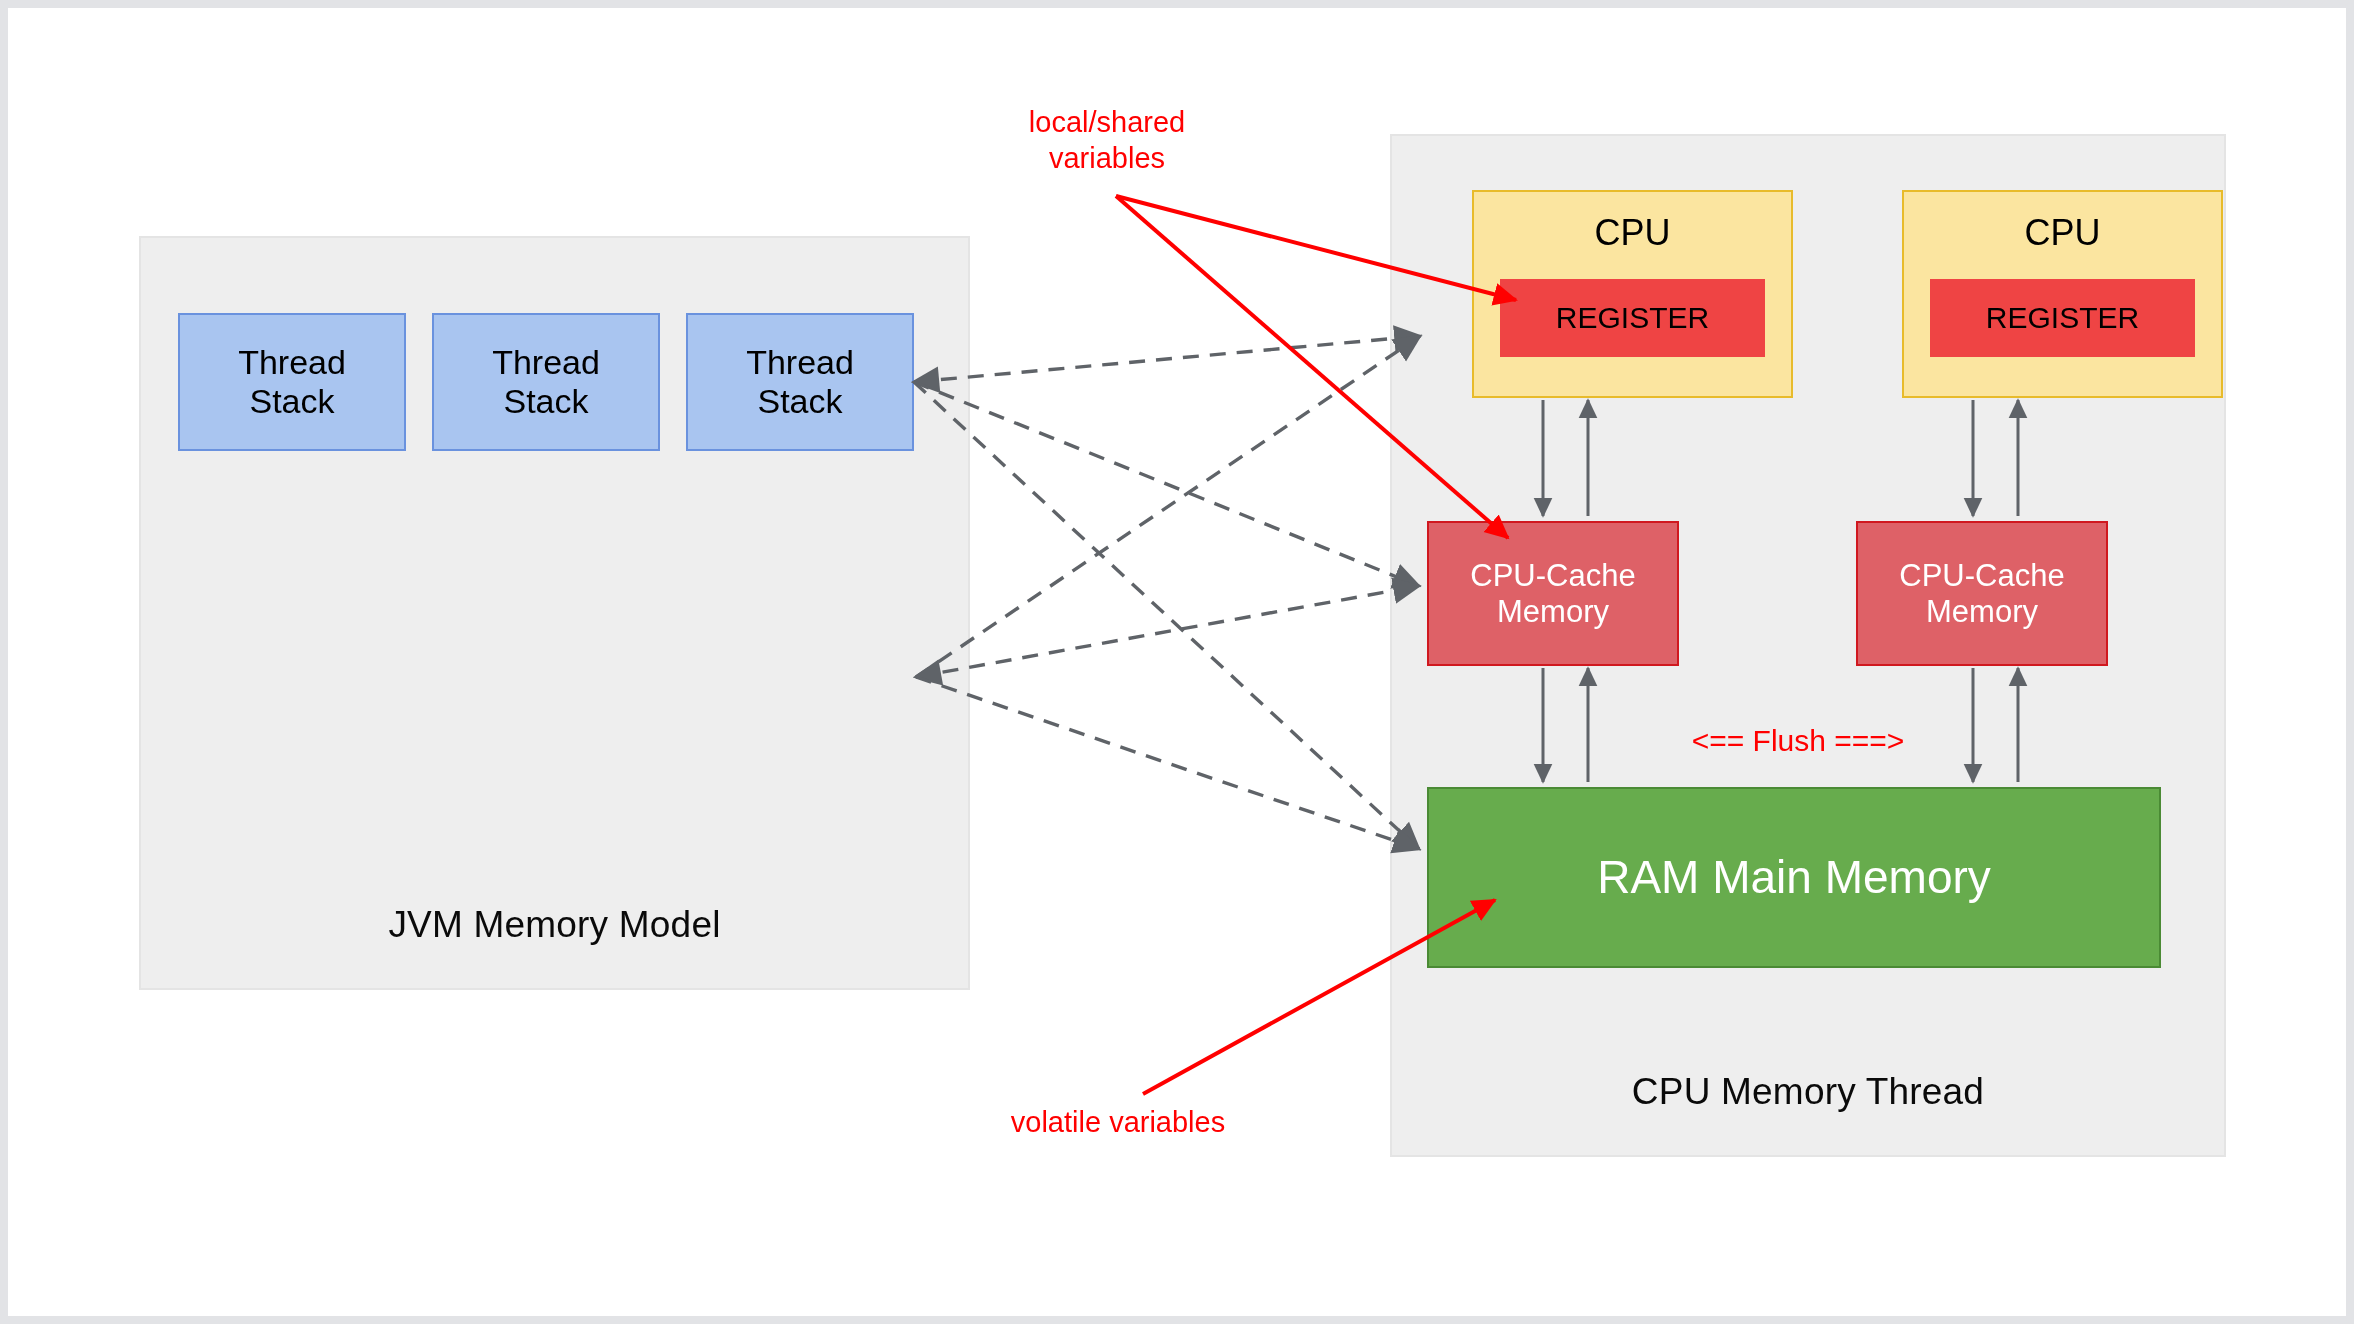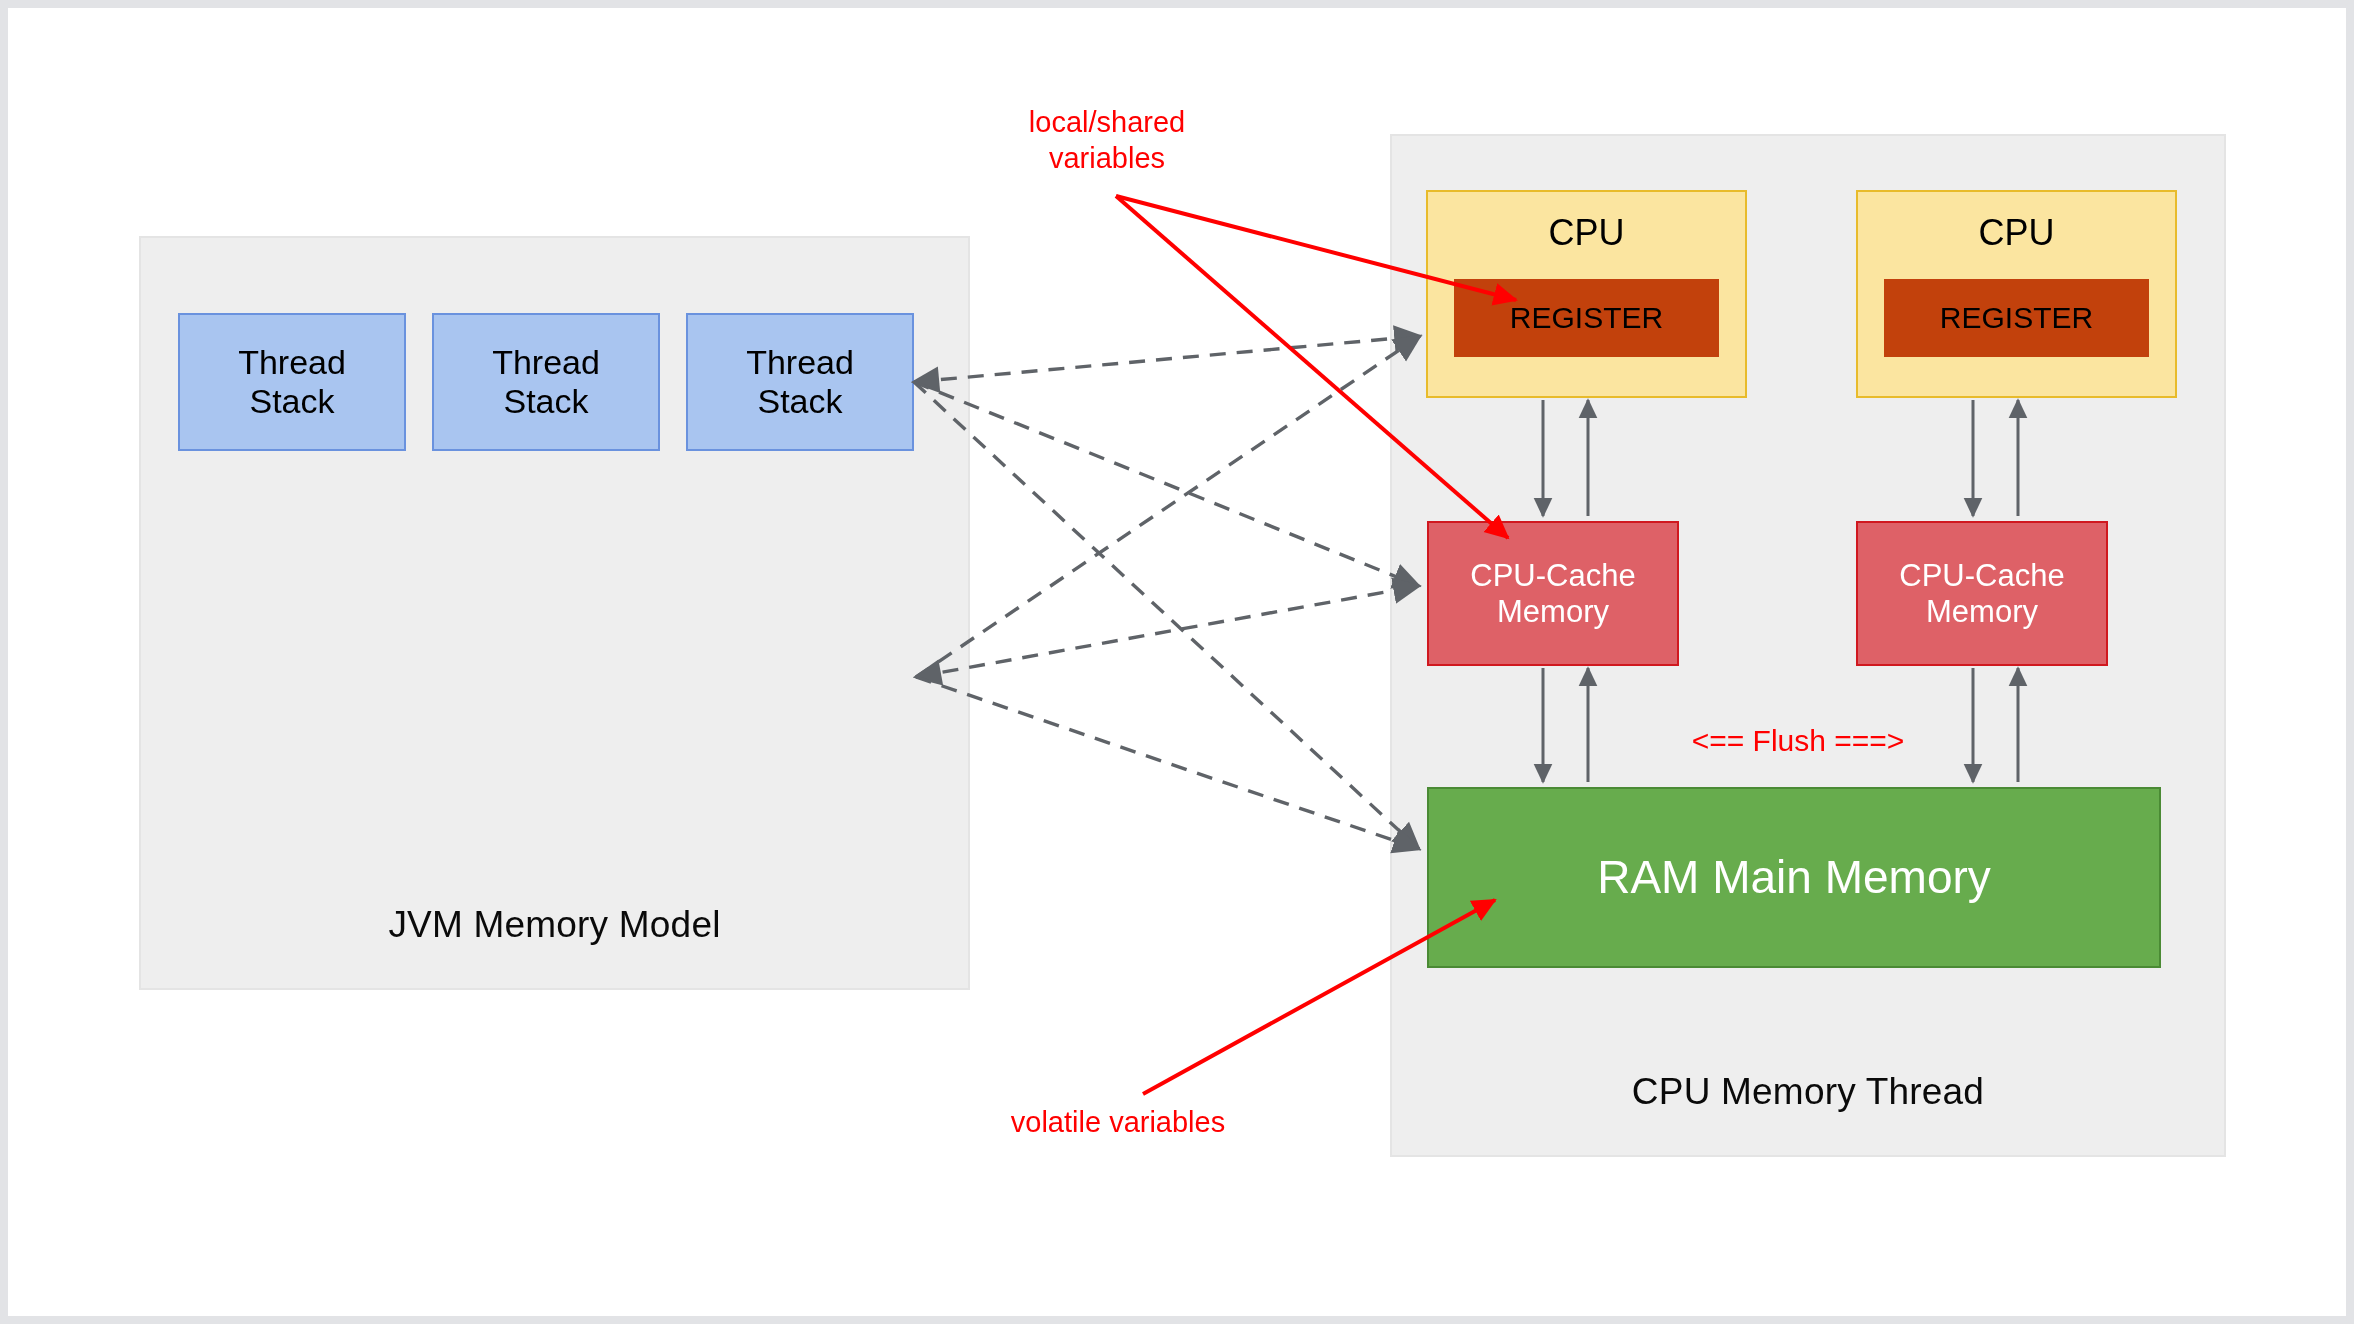--- a/index.html
+++ b/index.html
@@ -75,38 +75,39 @@
     color: #ffffff;
     font-size: 36px;
   }
 
   .cpu-box {
     background: #fbe5a0;
     border: 2px solid #e8bb2b;
     top: 182px;
     width: 321px;
     height: 208px;
+    margin-left: 46px;
   }
   #cpu-box-1 { left: 1418px; }
   #cpu-box-2 { left: 1848px; }
   .cpu-label {
     position: absolute;
     left: 0; right: 0;
     top: 20px;
     text-align: center;
     font-size: 36px;
     color: #000000;
   }
   .register-box {
     position: absolute;
     left: 26px;
     right: 26px;
     top: 87px;
     height: 78px;
-    background: #c2410c;
+    background: #ef4444;
     display: flex;
     align-items: center;
     justify-content: center;
     font-size: 30px;
     color: #000000;
   }
 
   .cache-box {
     background: #de6167;
     border: 2px solid #d0181f;

